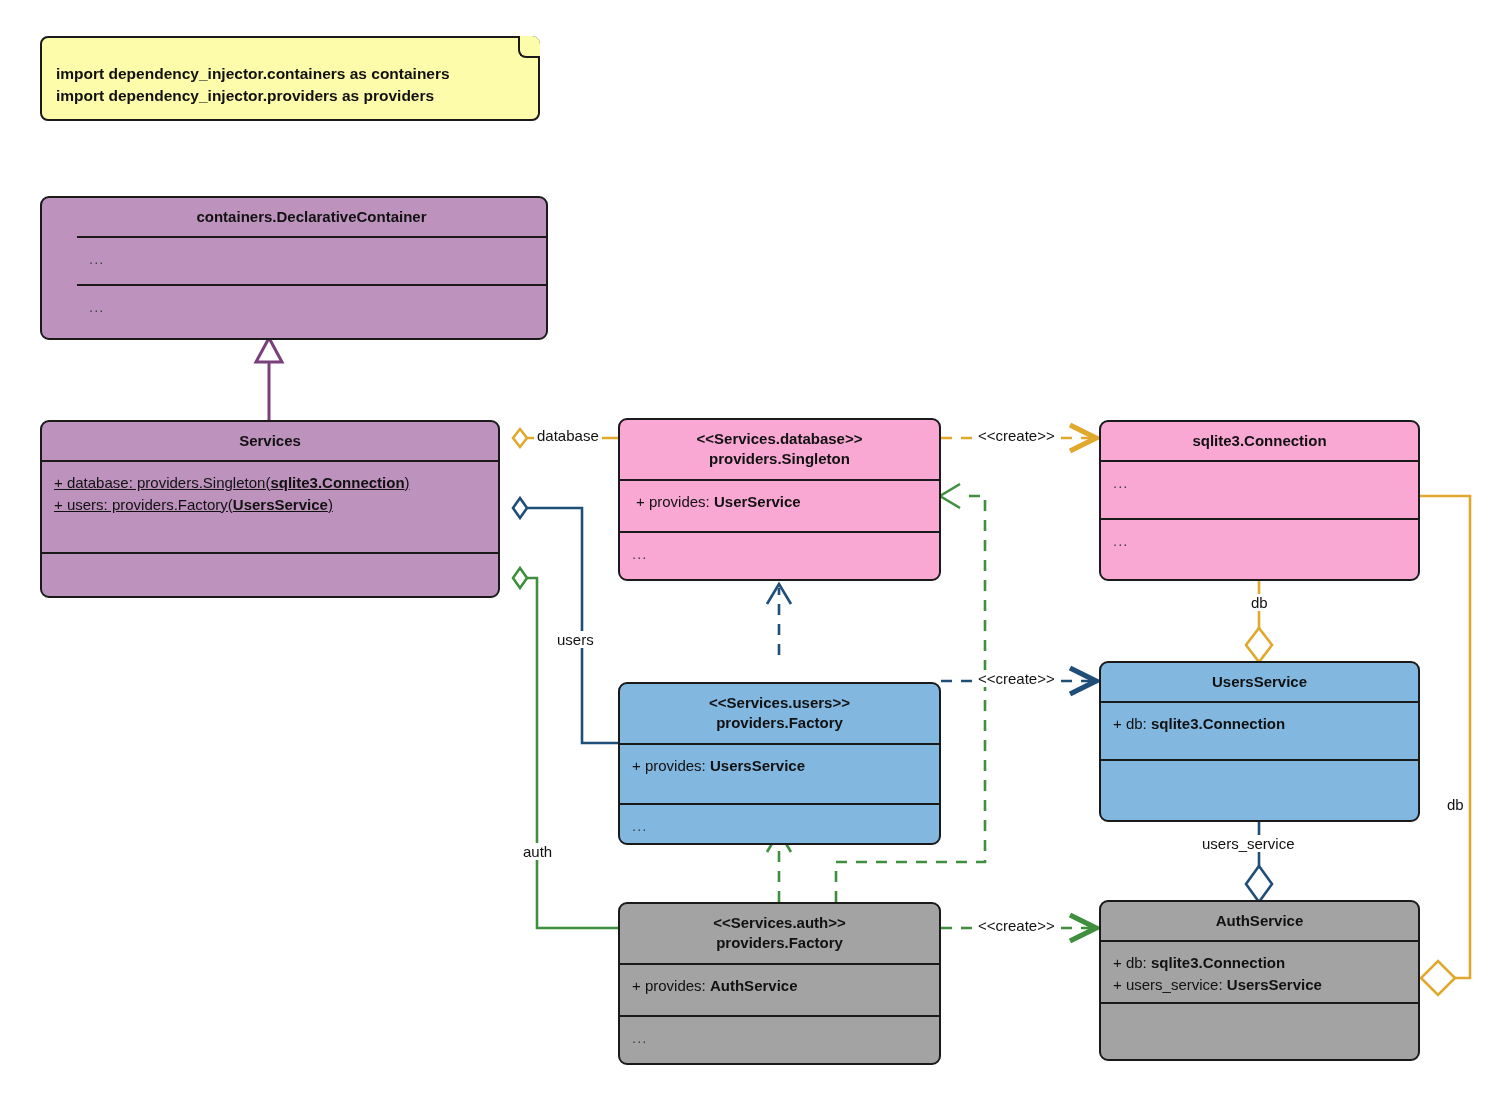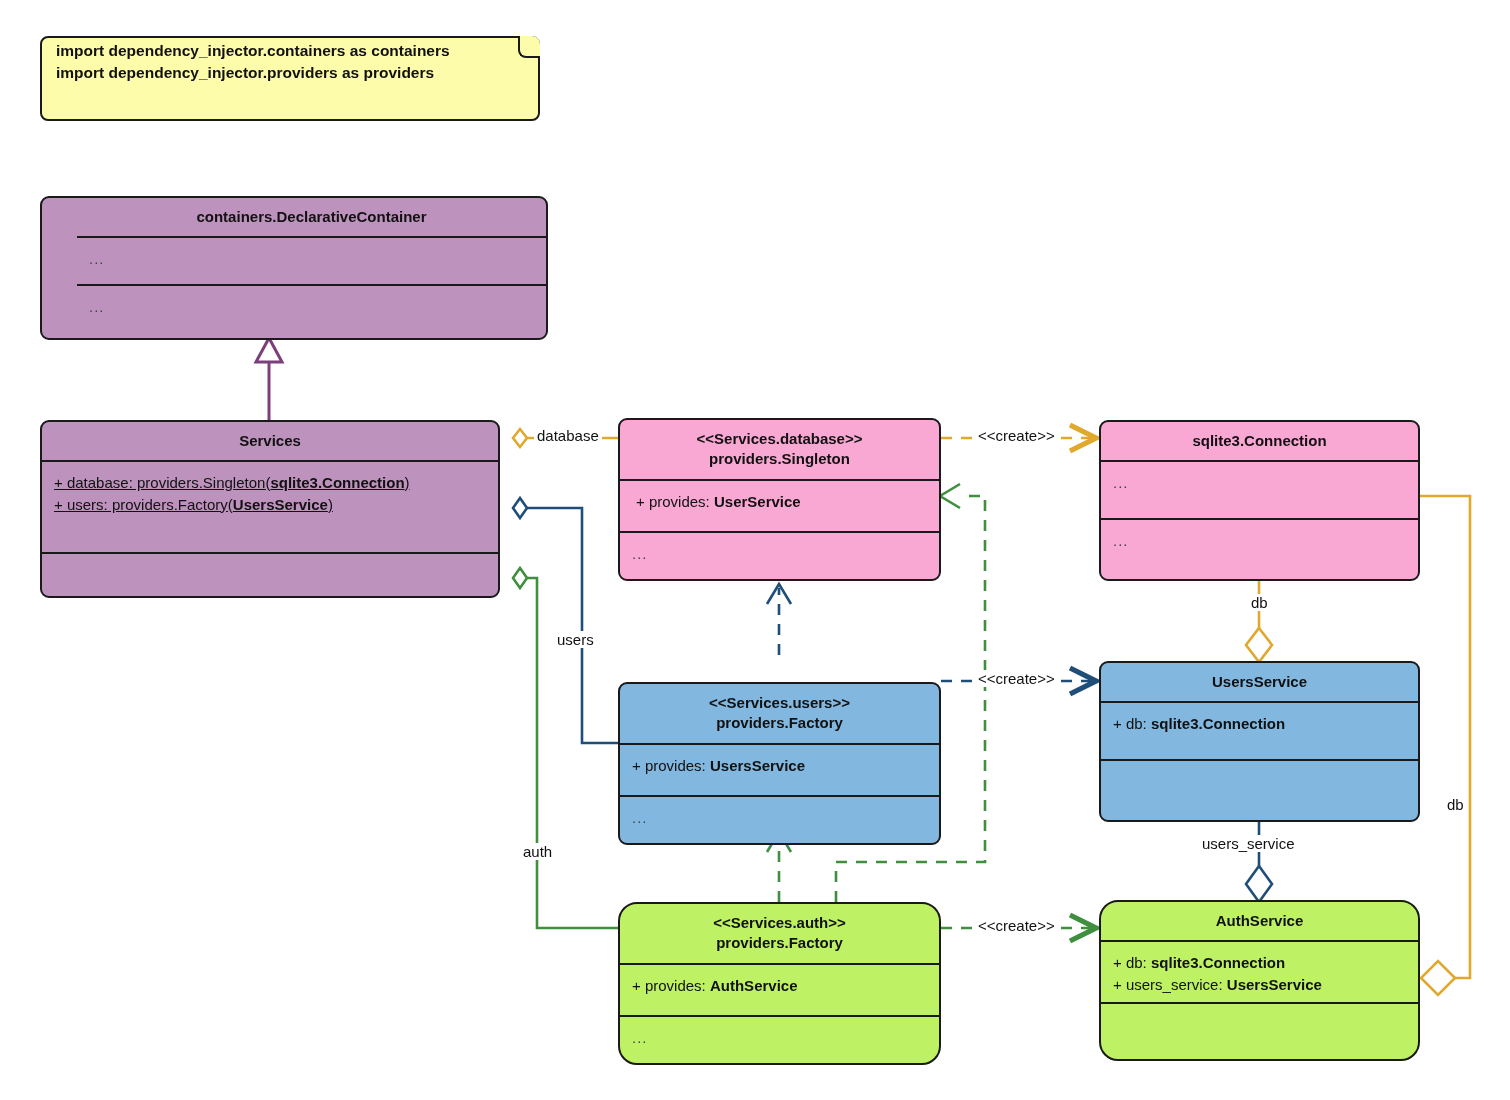--- a/index.html
+++ b/index.html
@@ -58,32 +58,32 @@
     text-decoration: underline;
     display: block;
     white-space: nowrap;
   }
   .attr-line { display: block; white-space: nowrap; }
 
   
   .purple { background: #bd93bd; }
   .yellow { background: #f9a8d4; }
   .blue   { background: #82b7e0; }
-  .green  { background: #bef264; border-radius: 19px; }
+  .green  { background: #a3a3a3; }
 
   
   #note {
     position: absolute;
     left: 40px; top: 36px;
     width: 500px; height: 85px;
     background: #fdfcab;
     border: 2.5px solid #1a1a1a;
     border-radius: 8px;
     box-sizing: border-box;
-    padding: 2px 16px 0 14px;
+    padding: 25px 16px 0 14px;
     z-index: 6;
   }
   #note .note-line {
     font-weight: bold;
     font-size: 15.5px;
     color: #111;
     line-height: 1.45;
     white-space: nowrap;
   }
   #note .dogear {
@@ -217,21 +217,21 @@
     <span>+ provides: </span><b>UserService</b>
   </div>
   <div class="uml-compartment ellipsis" style="height:48px;">...</div>
 </div>
 
 <div class="uml-box blue" style="left:618px; top:658px; width:323px; height:163px;margin-top:24px;">
   <div class="uml-title">
     <div>&lt;&lt;Services.users&gt;&gt;</div>
     <div>providers.Factory</div>
   </div>
-  <div class="uml-compartment divided" style="height:52px;">
+  <div class="uml-compartment divided" style="height:60px;">
     <span>+ provides: </span><b>UsersService</b>
   </div>
   <div class="uml-compartment ellipsis" style="height:48px;">...</div>
 </div>
 
 <div class="uml-box green" style="left:618px; top:902px; width:323px; height:163px;">
   <div class="uml-title">
     <div>&lt;&lt;Services.auth&gt;&gt;</div>
     <div>providers.Factory</div>
   </div>

